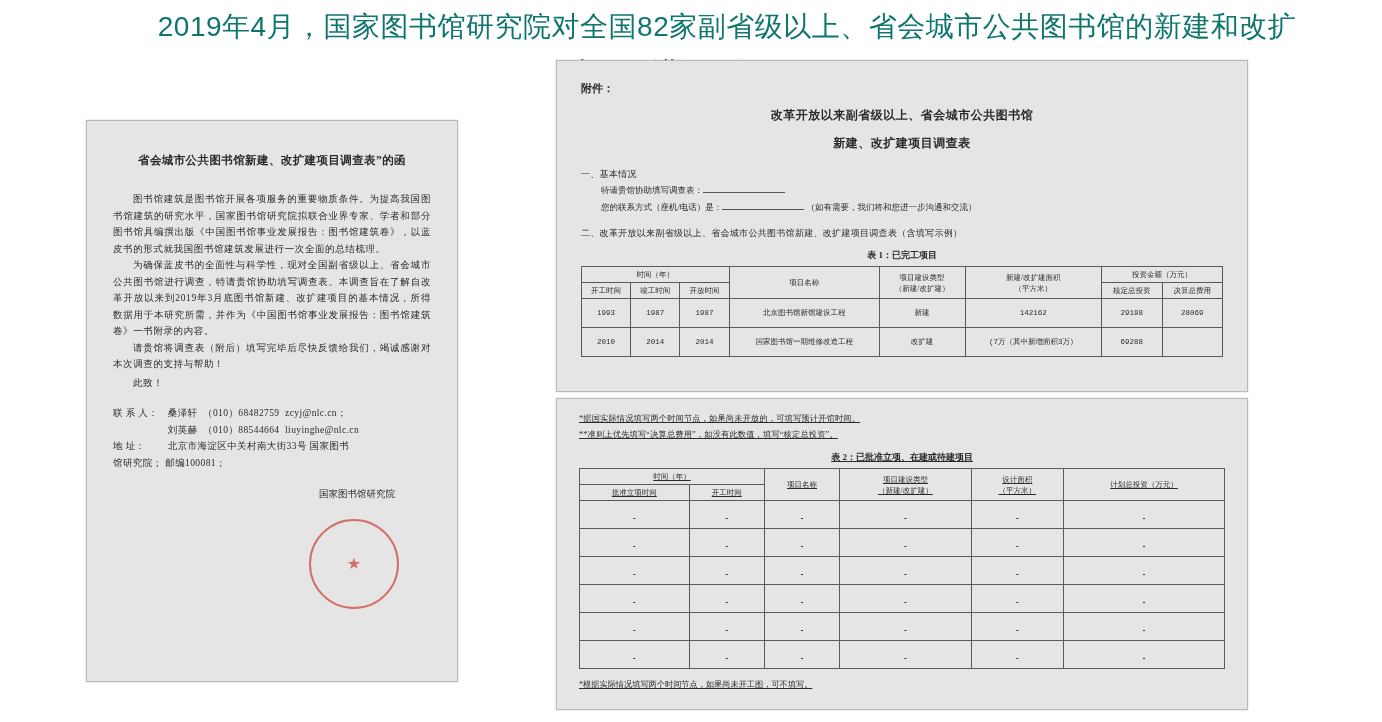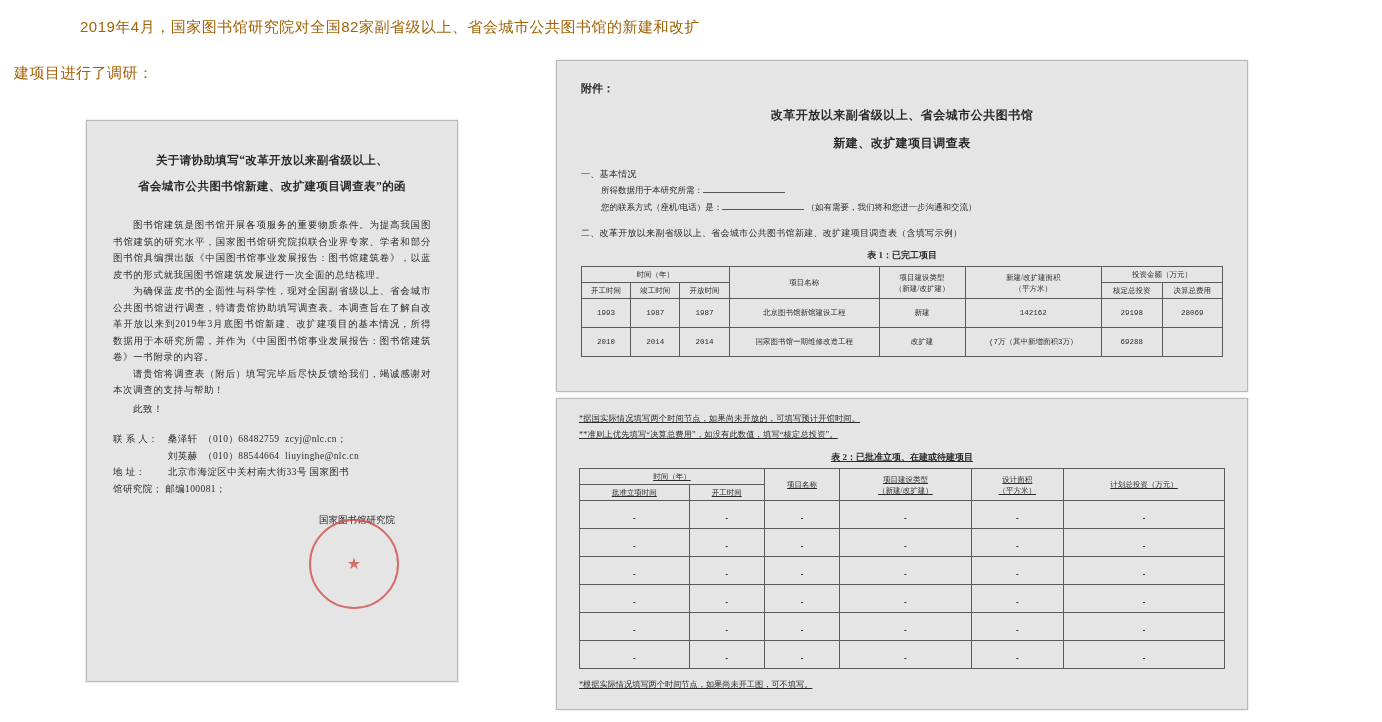--- a/index.html
+++ b/index.html
@@ -16,24 +16,25 @@
     overflow: hidden;
   }
 
   
   .intro {
     position: absolute;
     left: 14px;
     top: 4px;
     width: 1360px;
     font-family: "Liberation Sans", sans-serif;
-    font-size: 15px;
+    font-size: 28px;
     line-height: 46px;
-    color: #a16207;
+    color: #0f766e;
     letter-spacing: 0.5px;
+    text-align: center;
   }
   .intro .indent { display: inline-block; width: 66px; }
 
   
   .scan {
     position: absolute;
     background: #e5e5e5;
     border: 1px solid #b9b9b9;
     box-shadow: 0 0 2px rgba(0,0,0,0.18);
     overflow: hidden;
@@ -182,21 +183,20 @@
 <body>
 
 <div class="intro">
   <span class="indent"></span><span>2019年4月，国家图书馆研究院对全国82家副省级以上、省会城市公共图书馆的新建和改扩</span><br>
   <span>建项目进行了调研：</span>
 </div>
 
 <div class="scan" id="letter">
   <div class="inner">
     <div class="title">
-      <div>关于请协助填写“改革开放以来副省级以上、</div>
       <div>省会城市公共图书馆新建、改扩建项目调查表”的函</div>
     </div>
     <div class="body">
       <p>图书馆建筑是图书馆开展各项服务的重要物质条件。为提高我国图书馆建筑的研究水平，国家图书馆研究院拟联合业界专家、学者和部分图书馆具编撰出版《中国图书馆事业发展报告：图书馆建筑卷》，以蓝皮书的形式就我国图书馆建筑发展进行一次全面的总结梳理。</p>
       <p>为确保蓝皮书的全面性与科学性，现对全国副省级以上、省会城市公共图书馆进行调查，特请贵馆协助填写调查表。本调查旨在了解自改革开放以来到2019年3月底图书馆新建、改扩建项目的基本情况，所得数据用于本研究所需，并作为《中国图书馆事业发展报告：图书馆建筑卷》一书附录的内容。</p>
       <p>请贵馆将调查表（附后）填写完毕后尽快反馈给我们，竭诚感谢对本次调查的支持与帮助！</p>
       <div class="salute">此致！</div>
     </div>
 
     <div class="contacts">
@@ -234,21 +234,21 @@
 <div class="scan" id="form-top">
   <div class="inner">
     <div class="attach">附件：</div>
     <div class="ftitle">
       <div>改革开放以来副省级以上、省会城市公共图书馆</div>
       <div>新建、改扩建项目调查表</div>
     </div>
 
     <div class="sect">一、基本情况</div>
     <div class="sub">
-      <span>所得数据用于本研究所需：</span><span class="blank"></span>
+      <span>特请贵馆协助填写调查表：</span><span class="blank"></span>
     </div>
     <div class="sub">
       <span>您的联系方式（座机/电话）是：</span><span class="blank"></span>
       <span>（如有需要，我们将和您进一步沟通和交流）</span>
     </div>
     <div class="sect">二、改革开放以来副省级以上、省会城市公共图书馆新建、改扩建项目调查表（含填写示例）</div>
     <div class="tabcap">表 1：已完工项目</div>
 
     <table class="grid">
       <thead>

